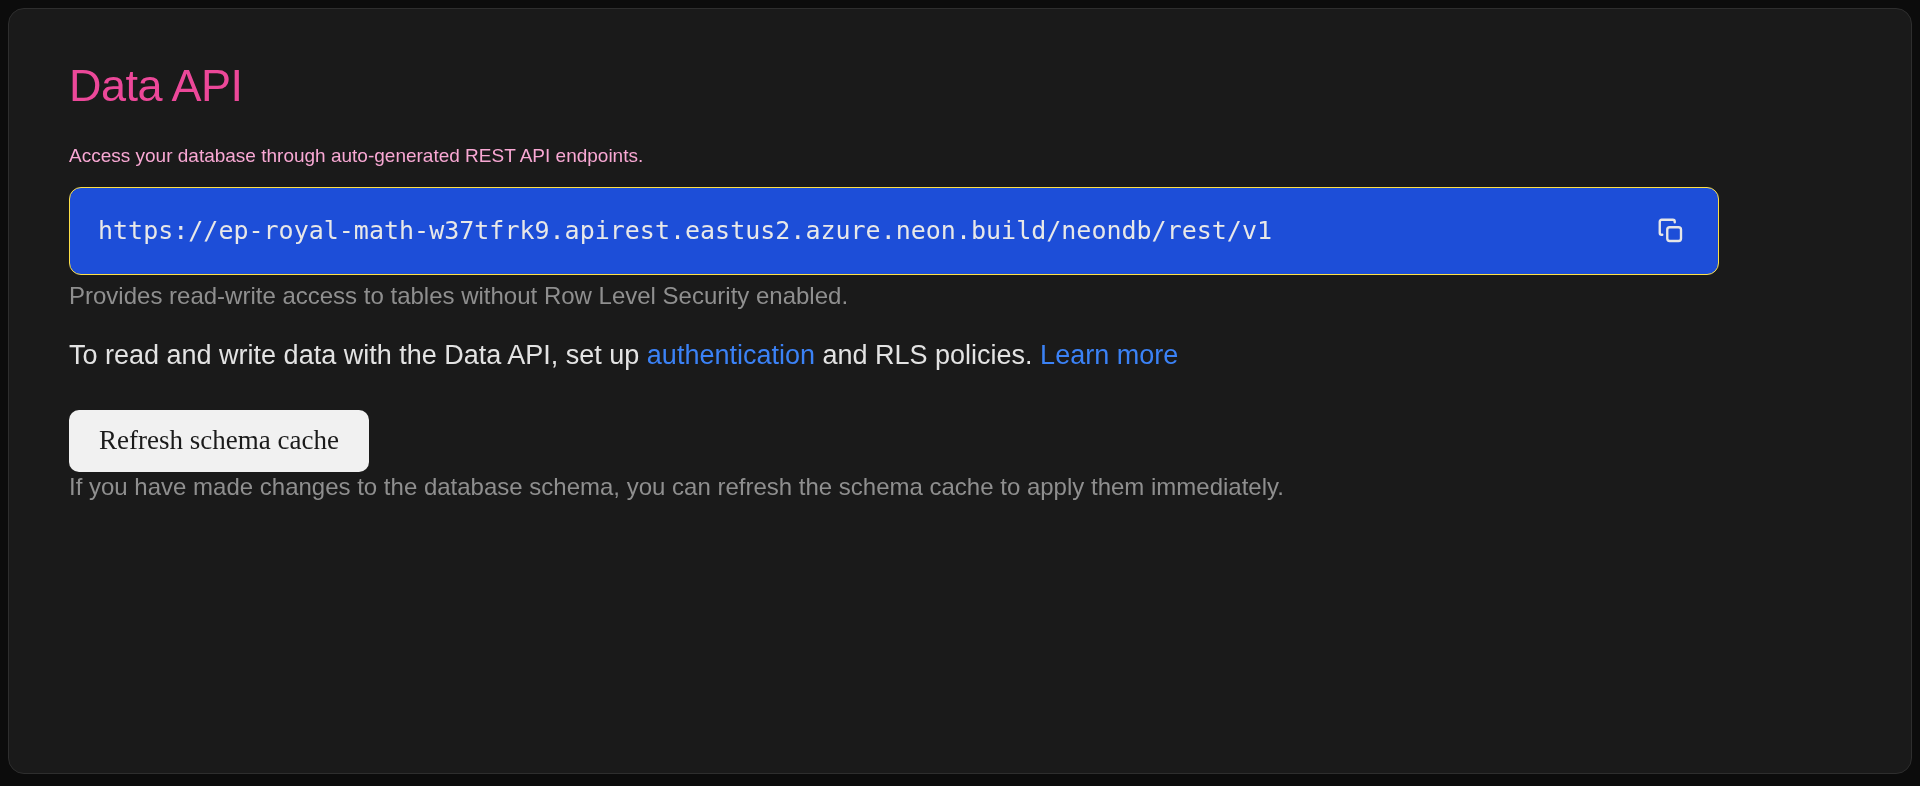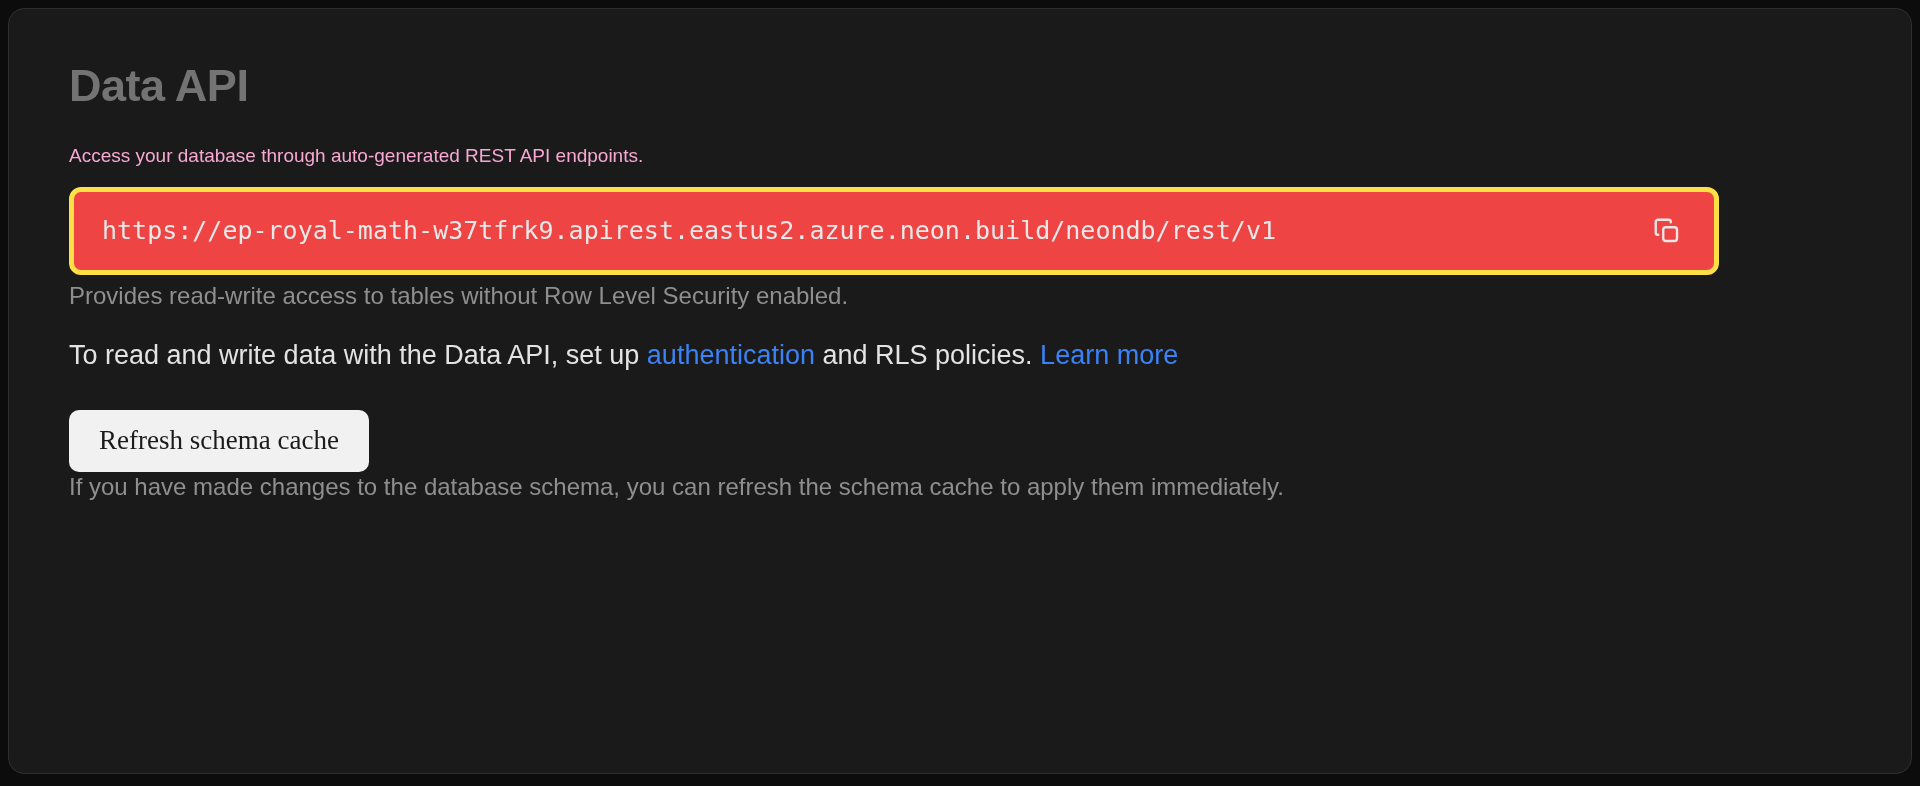--- a/index.html
+++ b/index.html
@@ -35,22 +35,22 @@
     box-sizing: border-box;
     overflow: hidden;
   }
 
   .card-inner {
     padding: 54px 60px 0 60px;
   }
 
   .title {
     font-size: 45px;
-    font-weight: bold;
-    color: #737373;
+    font-weight: normal;
+    color: #ec4899;
     letter-spacing: -0.5px;
     line-height: 1;
     margin: 0;
   }
 
   .subtitle {
     margin-top: 37px;
     font-size: 19px;
     color: #f9a8d4;
     line-height: 1.2;
@@ -60,22 +60,22 @@
     margin-top: 44px;
     font-size: 25px;
     color: #c3c3c3;
     line-height: 1.2;
   }
 
   .endpoint-row {
     margin-top: 19px;
     width: 1650px;
     height: 88px;
-    background: #ef4444;
-    border: 5px solid #fde047;
+    background: #1d4ed8;
+    border: 1px solid #fde047;
     border-radius: 12px;
     box-sizing: border-box;
     display: flex;
     align-items: center;
     justify-content: space-between;
     padding: 0 24px 0 28px;
   }
 
   .endpoint-url {
     font-family: "DejaVu Sans Mono", "Liberation Mono", monospace;

